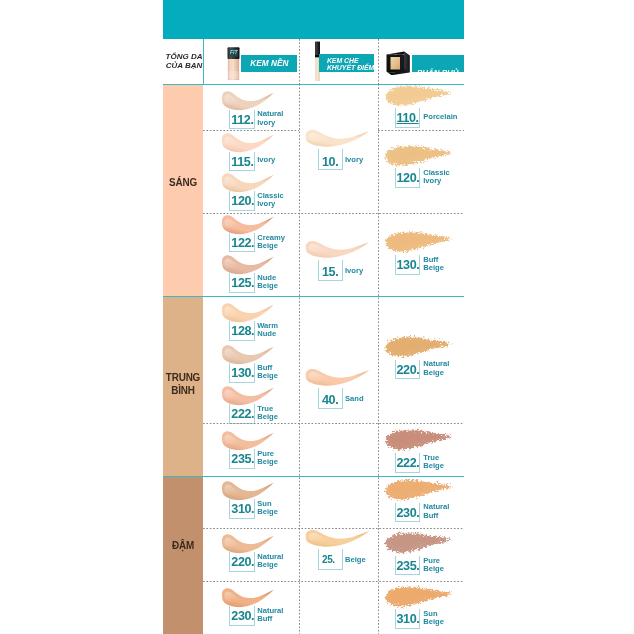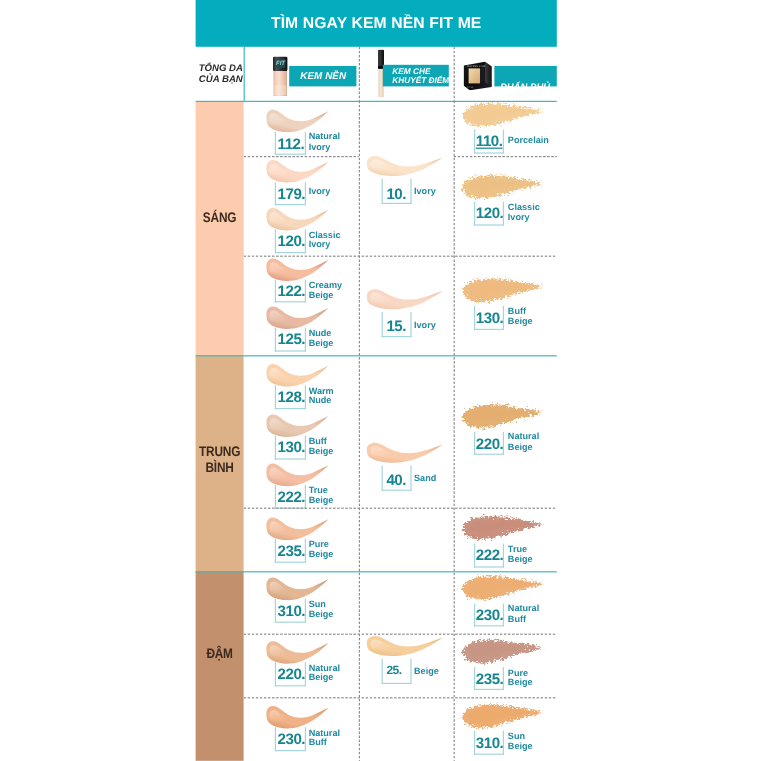--- a/index.html
+++ b/index.html
@@ -34,21 +34,20 @@
   .dash{position:absolute;height:1.2px;background-image:linear-gradient(to right,#8c8c8c 0 1.7px,transparent 1.7px 3.4px);background-size:3.4px 1.2px;background-repeat:repeat-x;}
   .vdash{position:absolute;width:1.2px;background-image:linear-gradient(to bottom,#8c8c8c 0 1.7px,transparent 1.7px 3.4px);background-size:1.2px 3.4px;background-repeat:repeat-y;}
   .solid{position:absolute;height:1px;background:#3bb8c4;}
 </style>
 </head>
 <body>
 
 <div id="chart">
 
   <div class="banner">
-    <div class="bl">TÌM NGAY KEM NỀN FIT ME</div>
   </div>
 
   <div class="hdr">
     <div class="skinlbl" style="left:2px;top:12.5px;width:38px;text-align:center;">
       <div>TỔNG DA</div>
       <div>CỦA BẠN</div>
     </div>
 
     <div class="vline" style="left:40px;top:0;height:45px;"></div>
 
@@ -185,21 +184,21 @@
                 <stop offset="0" stop-color="#ffffff" stop-opacity="0.62"></stop>
                 <stop offset="1" stop-color="#ffffff" stop-opacity="0"></stop>
               </linearGradient>
             </defs>
             <path d="M3.6,9.2 C3.6,3.4 8.6,1.4 13.2,3.0 C17.6,4.5 20.4,8.0 26.5,10.6 C34,13.8 43,13.4 51,10.2 C58,7.4 62.5,5.1 65.6,4.0 C61.5,7.6 56,12.0 49.5,15.6 C40.5,20.5 31,22.8 23,22.4 C15.5,22.0 9.0,20.0 5.8,16.9 C4.0,15.1 3.6,12.6 3.6,9.2 Z" fill="url(#gr2)"></path>
             <path d="M6.6,10.2 C6.6,6.2 10.3,5.0 13.6,6.6 C17.2,8.3 19.8,11.4 25,13.6 C23.8,15.8 20.6,17.5 16.4,17.4 C11.8,17.3 8.6,15.6 7.4,13.6 C6.7,12.5 6.6,11.5 6.6,10.2 Z" fill="url(#hl2)" opacity="0.55"></path>
           </svg>
         </div>
       </div>
       <div class="brk" style="left:66.3px;top:151.5px;width:23.4px;height:18.7px;"></div>
-      <div class="num" style="left:68.3px;top:154.5px;font-size:12.6px;">179.</div>
+      <div class="num" style="left:68.3px;top:154.5px;font-size:12.6px;">115.</div>
       <div class="nm" style="left:94.2px;top:156.4px;font-size:7.6px;">Ivory</div>
       <div class="cell" style="left:40px;top:172.9px;width:96px;height:40px;">
         <div class="sw" style="left:16.1px;top:-1.9px;">
           <svg width="55" height="22.6" viewBox="0 0 66 24" preserveAspectRatio="none" style="display:block">
             <defs>
               <linearGradient id="gr3" x1="0.12" y1="0.95" x2="0.72" y2="0.05">
                 <stop offset="0" stop-color="#e8c29c"></stop>
                 <stop offset="0.28" stop-color="#f8d8bc"></stop>
                 <stop offset="0.70" stop-color="#f8d8bc"></stop>
                 <stop offset="1" stop-color="#e8c29c"></stop>

